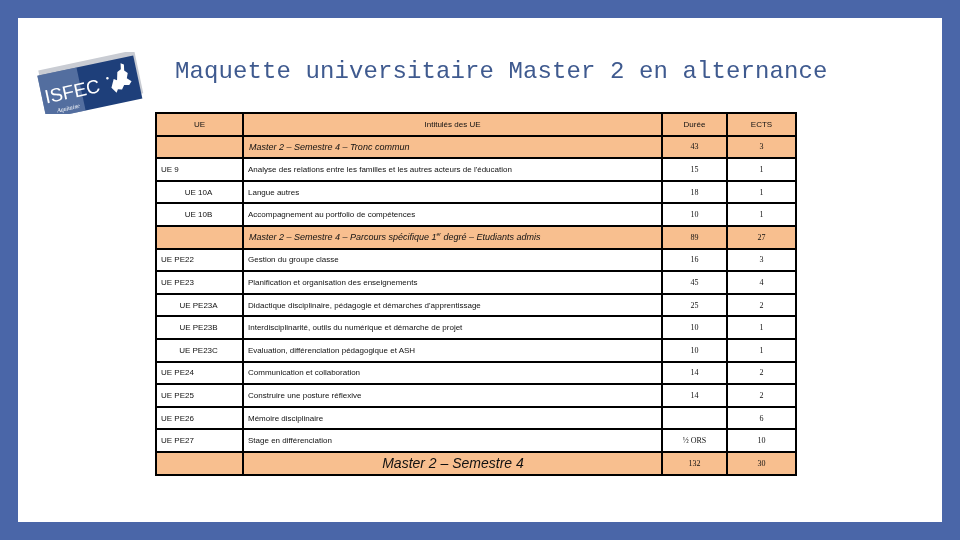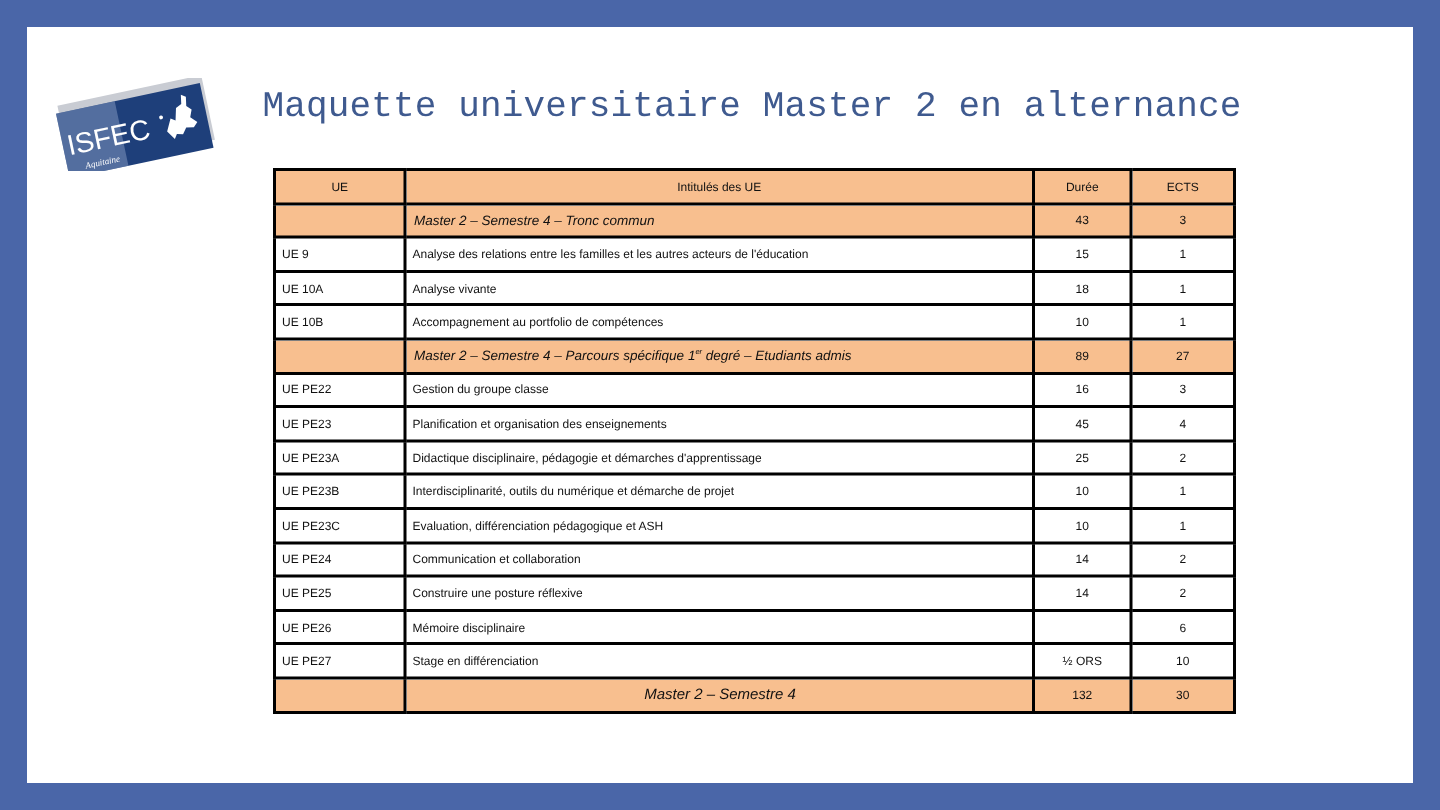--- a/index.html
+++ b/index.html
@@ -24,21 +24,21 @@
       position: absolute;
       left: 175px; top: 58px;
       font-family: Liberation Mono, monospace;
       font-size: 24px;
       color: #3f5a8f;
       letter-spacing: 0.1px;
       white-space: nowrap;
     }
     table.maquette {
       position: absolute;
-      left: 182px; top: 112px;
+      left: 155px; top: 112px;
       width: 640px;
       border-collapse: collapse;
       table-layout: fixed;
       font-size: 8px;
       color: #111;
     }
     table.maquette td, table.maquette th {
       border: 2px solid #000;
       height: 22.6px;
       padding: 0 4px;
@@ -47,23 +47,23 @@
       overflow: hidden;
       vertical-align: middle;
     }
     .col-ue { width: 87px; }
     .col-int { width: 419px; }
     .col-dur { width: 65px; }
     .col-ects { width: 69px; }
     .hdr td, .hdr th { background: #f8bf8f; text-align: center; }
     .section td { background: #f8bf8f; }
     .section .int-cell { font-size: 9px; padding-left: 5px; font-style: italic; }
-    .total .int-cell { text-align: center; font-size: 10px; }
-    .num { text-align: center; }
-    .sub-ue { text-align: left; padding-right: 6px !important; }
+    .total .int-cell { text-align: center; font-size: 14px; }
+    .num { text-align: center; font-family: Liberation Serif, serif; }
+    .sub-ue { text-align: center; padding-right: 6px !important; }
     .bold-num { font-weight: bold; }
     sup { font-size: 5px; vertical-align: super; line-height: 0; }
   </style>
 </head>
 <body>
 
 <div class="slide"></div>
 
 <svg class="logo" viewBox="0 0 112 62" xmlns="http://www.w3.org/2000/svg">
   <g transform="rotate(-12 56 31)">
@@ -101,21 +101,21 @@
     <td class="num">3</td>
   </tr>
   <tr>
     <td>UE 9</td>
     <td>Analyse des relations entre les familles et les autres acteurs de l'éducation</td>
     <td class="num">15</td>
     <td class="num">1</td>
   </tr>
   <tr>
     <td class="sub-ue">UE 10A</td>
-    <td>Analyse vivante</td>
+    <td>Langue autres</td>
     <td class="num">18</td>
     <td class="num">1</td>
   </tr>
   <tr>
     <td class="sub-ue">UE 10B</td>
     <td>Accompagnement au portfolio de compétences</td>
     <td class="num">10</td>
     <td class="num">1</td>
   </tr>
 

